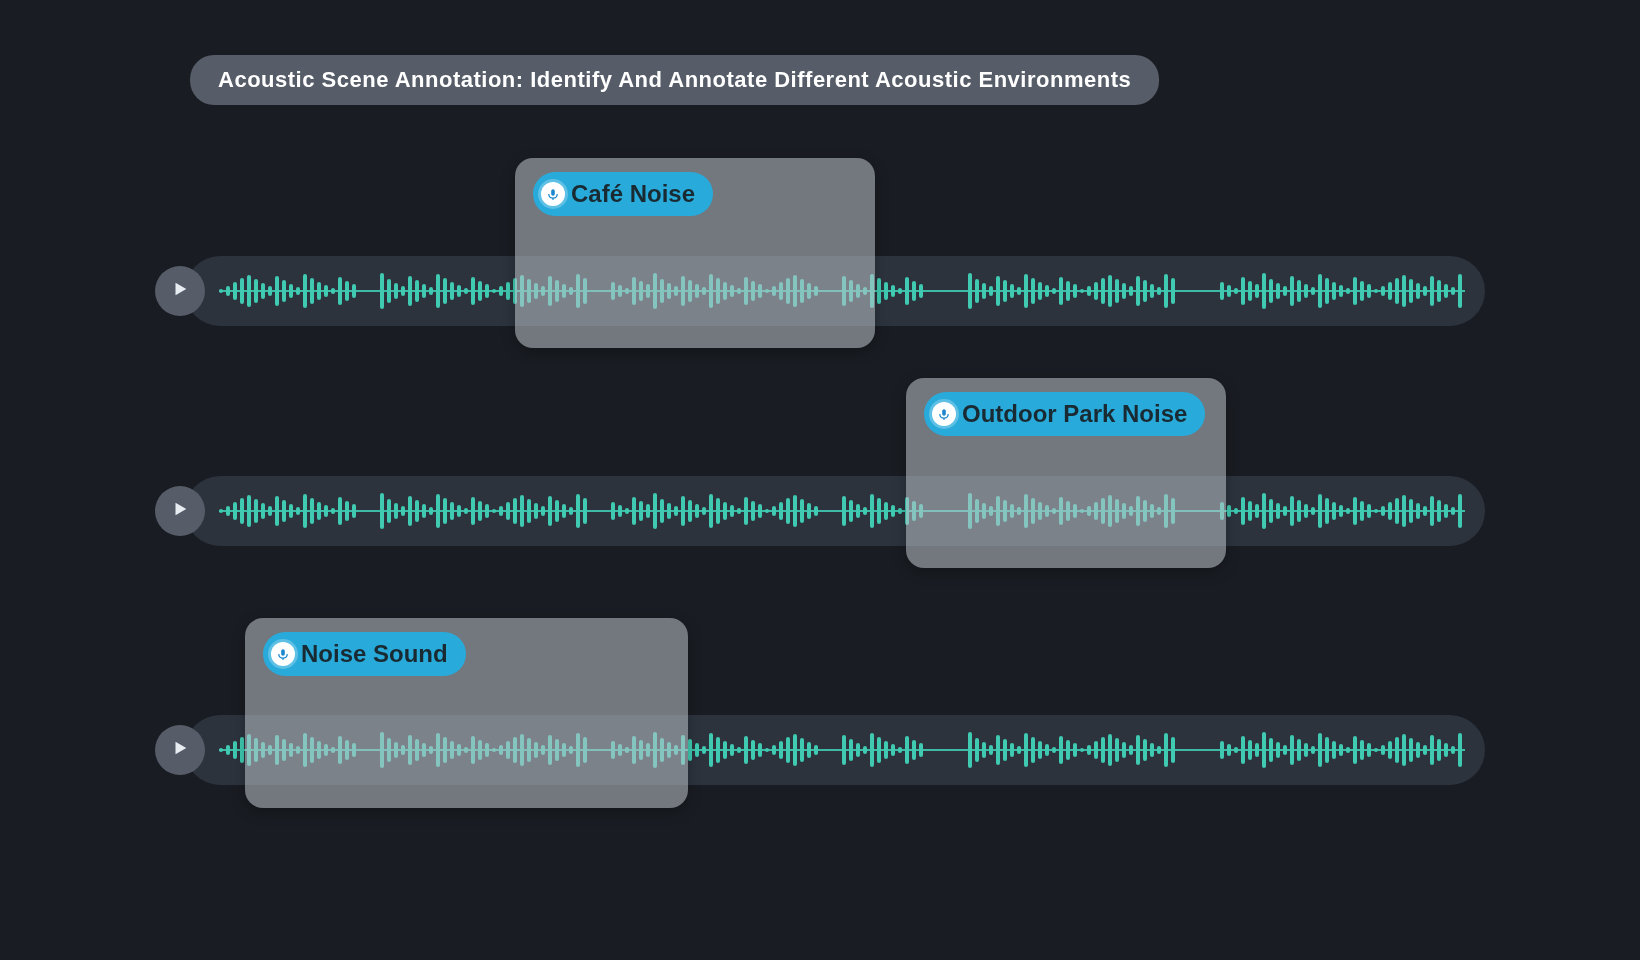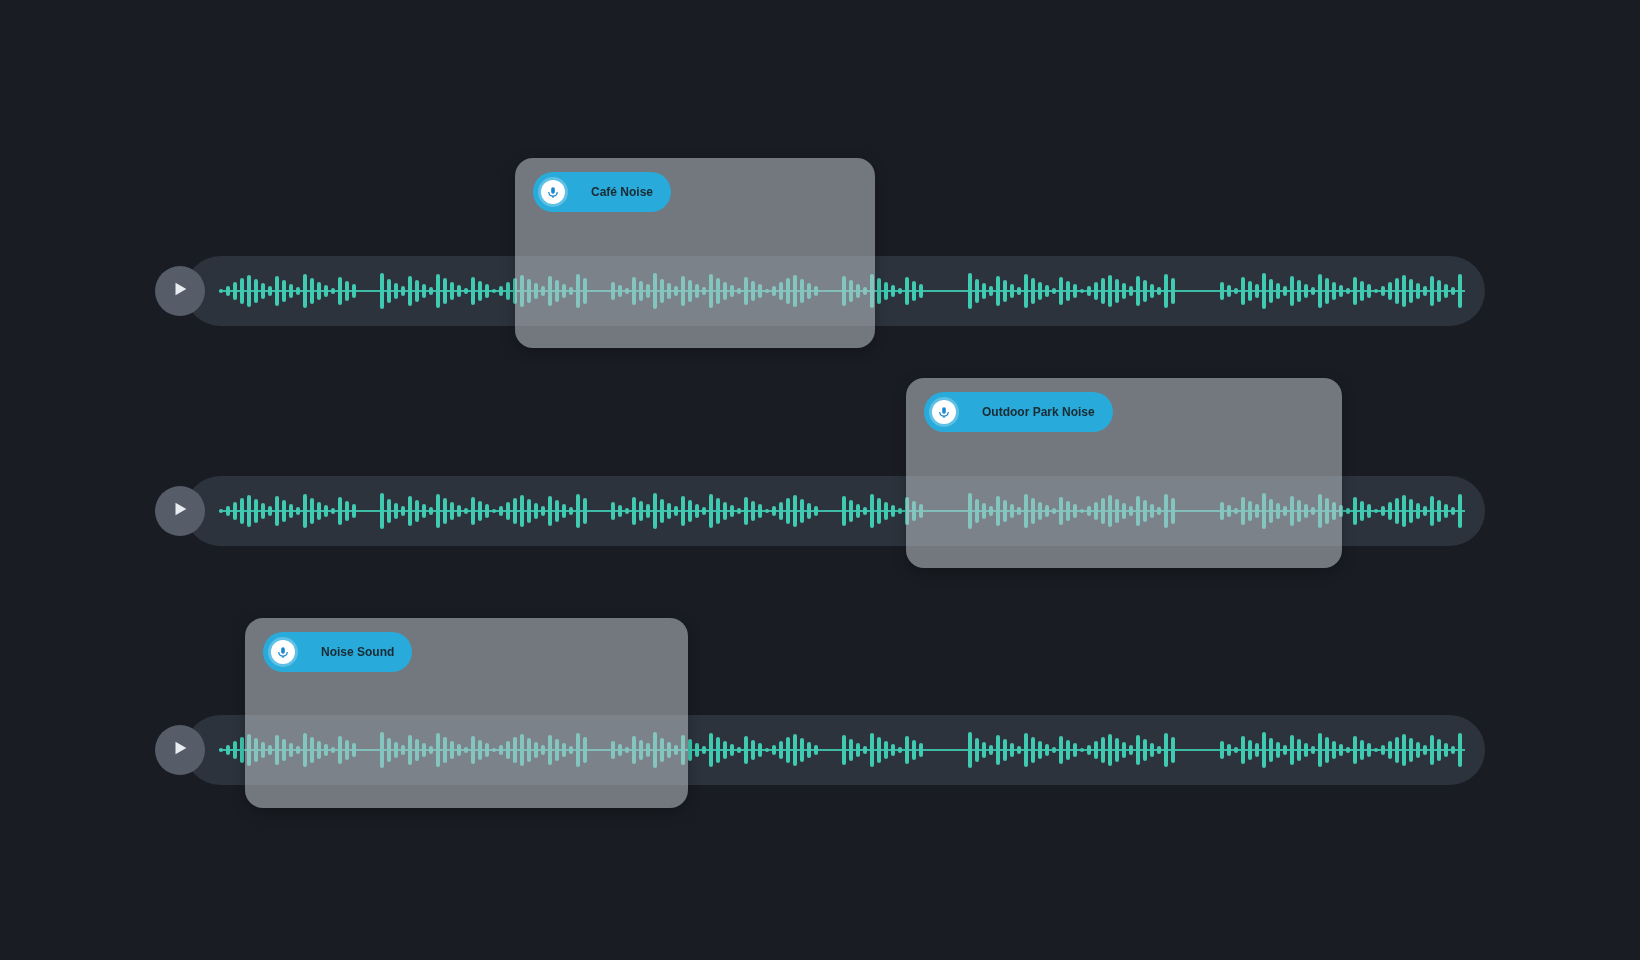--- a/index.html
+++ b/index.html
@@ -88,44 +88,45 @@
     background: rgba(190,195,203,0.55);
     border-radius: 18px;
     box-shadow: 0 4px 14px rgba(0,0,0,0.25);
   }
   .tag {
     position: absolute;
     top: 14px;
     left: 18px;
     display: flex;
     align-items: center;
-    gap: 26px;
+    gap: 6px;
     background: #28abdb;
     color: #1a2a33;
     font-weight: 800;
-    font-size: 12px;
+    font-size: 24px;
     padding: 8px 18px 8px 8px;
     border-radius: 22px;
   }
   .tag .mic-ico {
     width: 24px; height: 24px;
     border-radius: 50%;
     background: #ffffff;
     display: flex;
     align-items: center;
     justify-content: center;
     box-shadow: 0 0 0 3px rgba(255,255,255,0.25);
   }
   .tag .mic-ico svg { width: 12px; height: 12px; fill: #1a86cf; }
 </style>
 </head>
 <body>
 
 <div class="stage">
 
+  <div class="page-title">Acoustic Scene Annotation: Identify And Annotate Different Acoustic Environments</div>
 
   <div class="track" style="top:256px">
     <div class="track-bg"></div>
     <div class="play-btn">
       <span>
         <svg viewBox="0 0 20 20">
             <path d="M5 3l12 7-12 7z"></path>
           </svg>
       </span>
     </div>
@@ -464,21 +465,21 @@
         <div class="bar" style="left: 1190px; height: 24px; margin-top: -12px;"></div>
         <div class="bar" style="left: 1197px; height: 16px; margin-top: -8px;"></div>
         <div class="bar" style="left: 1204px; height: 10px; margin-top: -5px;"></div>
         <div class="bar" style="left: 1211px; height: 30px; margin-top: -15px;"></div>
         <div class="bar" style="left: 1218px; height: 22px; margin-top: -11px;"></div>
         <div class="bar" style="left: 1225px; height: 14px; margin-top: -7px;"></div>
         <div class="bar" style="left: 1232px; height: 8px; margin-top: -4px;"></div>
         <div class="bar" style="left: 1239px; height: 34px; margin-top: -17px;"></div>
       </div>
   </div>
-  <div class="annot" style="top:378px; left:906px; width:436px; height:190px;text-decoration:underline;">
+  <div class="annot" style="top:378px; left:906px; width:320px; height:190px;text-decoration:underline;">
     <div class="tag">
       <span class="mic-ico">
         <svg viewBox="0 0 20 20">
             <path d="M10 2a3 3 0 0 0-3 3v5a3 3 0 0 0 6 0V5a3 3 0 0 0-3-3zm6 8a6 6 0 0 1-12 0H2a8 8 0 0 0 7 7.94V21h2v-3.06A8 8 0 0 0 18 10h-2z"></path>
           </svg>
       </span>
       <span>Outdoor Park Noise</span>
     </div>
   </div>
 

